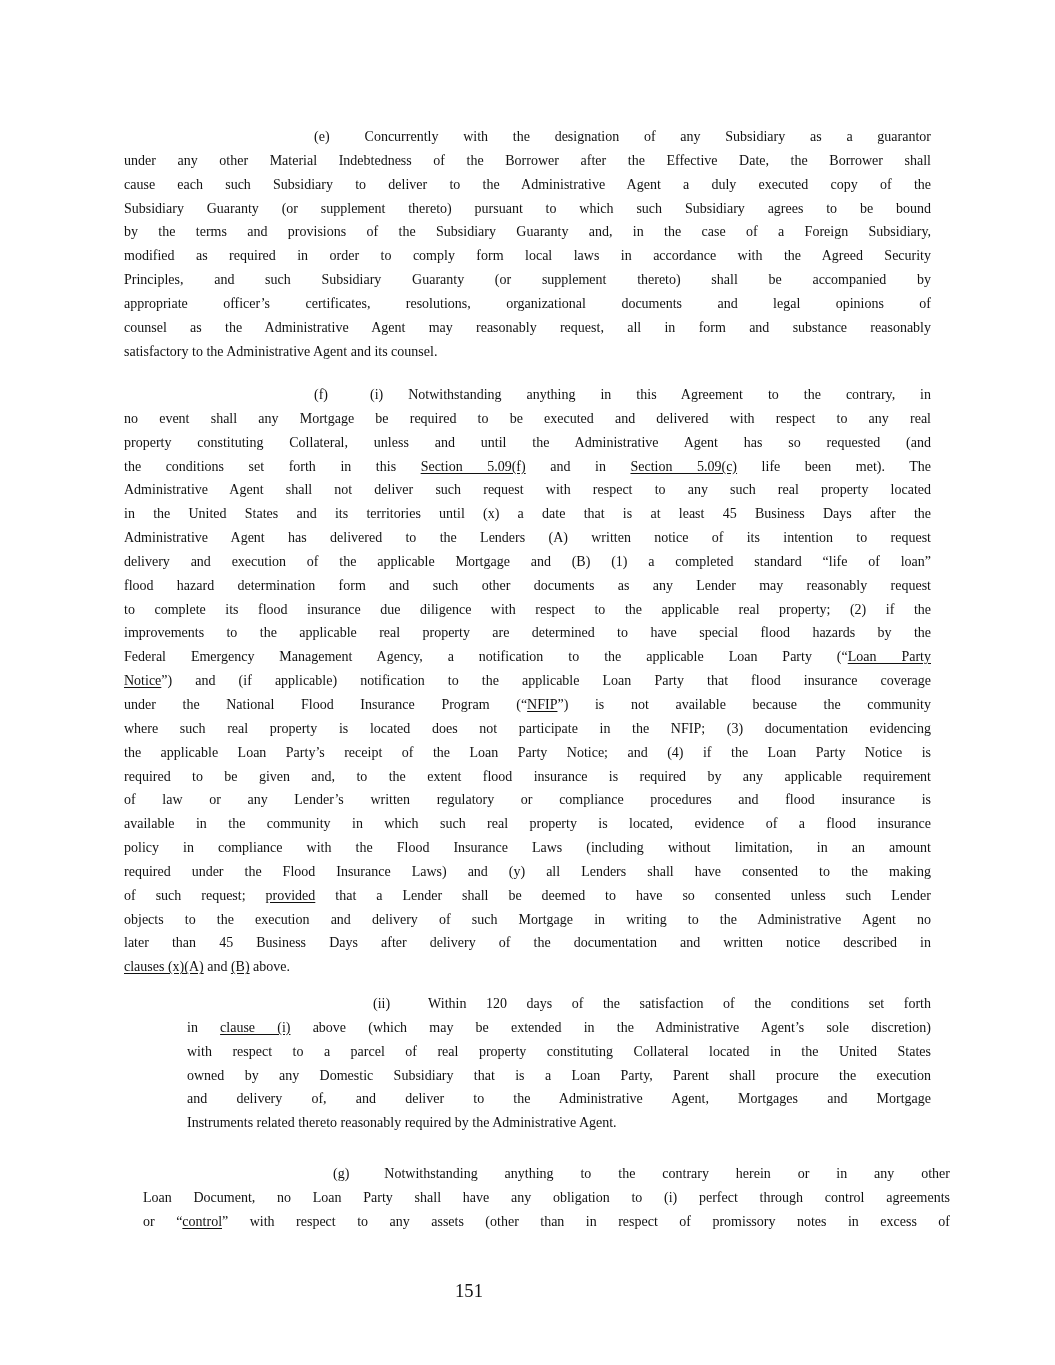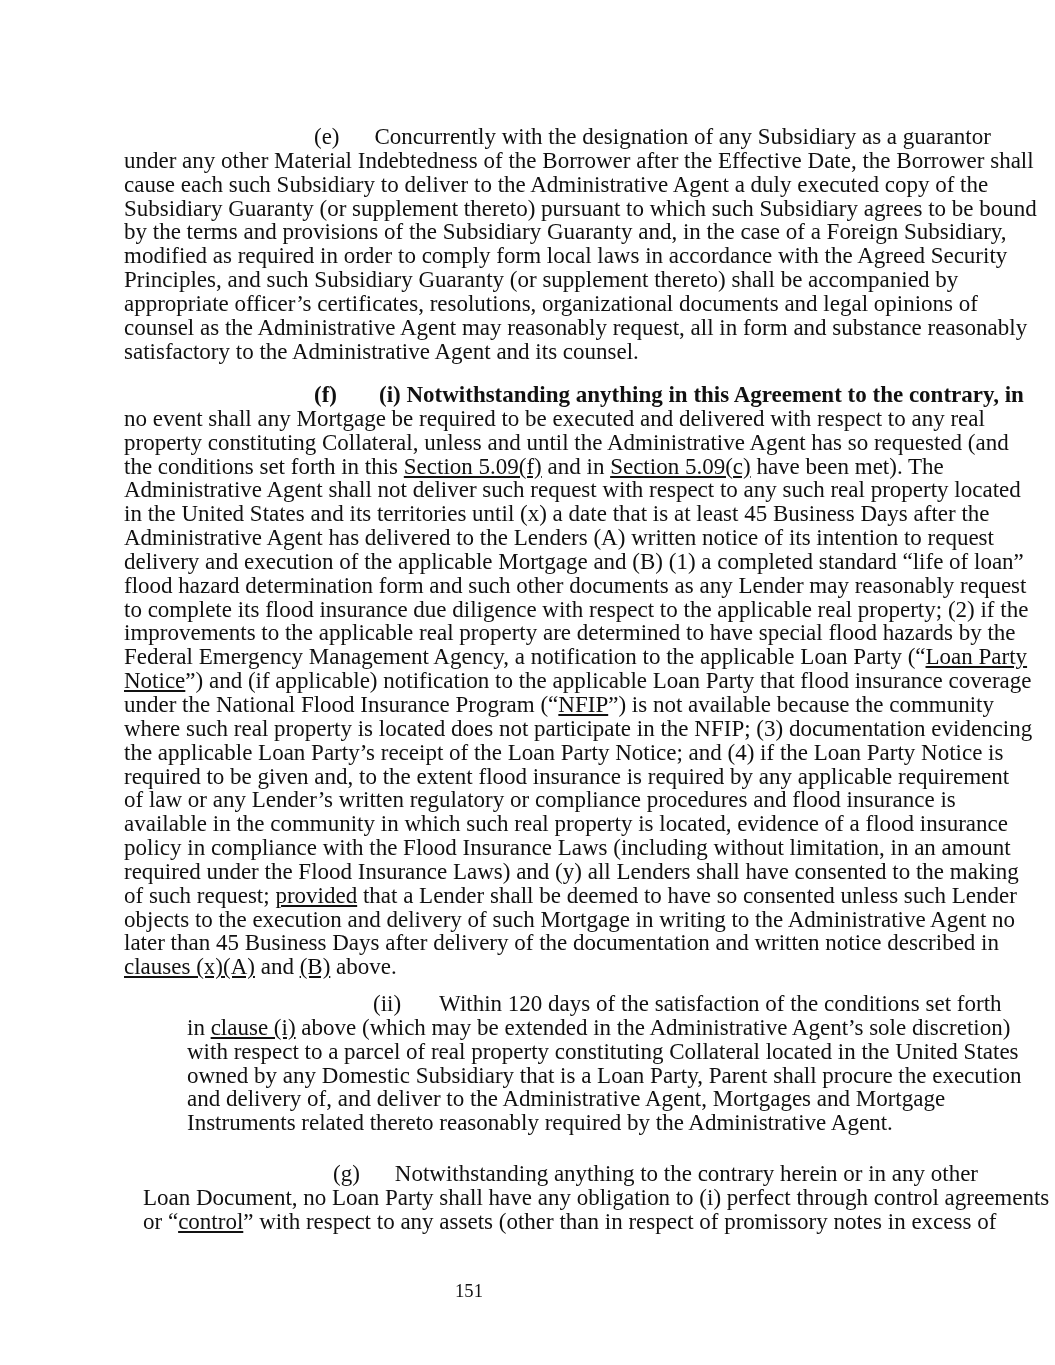--- a/index.html
+++ b/index.html
@@ -1,19 +1,19 @@
 <!DOCTYPE html>
 <html><head>
 <meta charset="utf-8">
 <style>
   html, body { margin: 0; padding: 0; background: #ffffff; }
   body { width: 1055px; height: 1365px; position: relative; overflow: hidden;
          font-family: "Liberation Serif", "DejaVu Serif", serif; color: #111; }
   .page { position: absolute; left: 0; top: 0; width: 1055px; height: 1365px; }
-  .para { position: absolute; left: 124px; width: 807px; font-size: 23px; line-height: 23.85px; }
+  .para { position: absolute; left: 124px; width: 807px; font-size: 14px; line-height: 23.85px; }
   .para.indented { left: 187px; width: 744px; }
   .line { display: block; height: 23.85px; white-space: nowrap; text-align: justify; text-align-last: justify; overflow: visible; }
   .line.last { text-align-last: left; }
   .u { text-decoration: underline; text-underline-offset: 2px; }
   .tab { display: inline-block; }
   .page-number { position: absolute; left: 0; width: 938px; top: 1280px; text-align: center; font-size: 18.6px; }
 </style>
 </head>
 <body>
 
@@ -26,24 +26,24 @@
     <span class="line">Subsidiary Guaranty (or supplement thereto) pursuant to which such Subsidiary agrees to be bound</span>
     <span class="line">by the terms and provisions of the Subsidiary Guaranty and, in the case of a Foreign Subsidiary,</span>
     <span class="line">modified as required in order to comply form local laws in accordance with the Agreed Security</span>
     <span class="line">Principles, and such Subsidiary Guaranty (or supplement thereto) shall be accompanied by</span>
     <span class="line">appropriate officer’s certificates, resolutions, organizational documents and legal opinions of</span>
     <span class="line">counsel as the Administrative Agent may reasonably request, all in form and substance reasonably</span>
     <span class="line last">satisfactory to the Administrative Agent and its counsel.</span>
   </div>
 
   <div class="para" style="top:383px;">
-    <span class="line" style="padding-left:190px;font-weight:bold;"><span>(f)</span><span class="tab" style="width:42px;"></span><span>(i)</span> <span>Notwithstanding anything in this Agreement to the contrary, in</span></span>
+    <span class="line" style="padding-left:190px;"><span>(f)</span><span class="tab" style="width:42px;"></span><span>(i)</span> <span>Notwithstanding anything in this Agreement to the contrary, in</span></span>
     <span class="line">no event shall any Mortgage be required to be executed and delivered with respect to any real</span>
     <span class="line">property constituting Collateral, unless and until the Administrative Agent has so requested (and</span>
-    <span class="line"><span>the conditions set forth in this </span><span class="u">Section 5.09(f)</span><span> and in </span><span class="u">Section 5.09(c)</span><span> have been met).  The</span></span>
+    <span class="line"><span>the conditions set forth in this </span><span class="u">Section 5.09(f)</span><span> and in </span><span class="u">Section 5.09(c)</span><span> life been met).  The</span></span>
     <span class="line">Administrative Agent shall not deliver such request with respect to any such real property located</span>
     <span class="line">in the United States and its territories until (x) a date that is at least 45 Business Days after the</span>
     <span class="line">Administrative Agent has delivered to the Lenders (A) written notice of its intention to request</span>
     <span class="line">delivery and execution of the applicable Mortgage and (B) (1) a completed standard “life of loan”</span>
     <span class="line">flood hazard determination form and such other documents as any Lender may reasonably request</span>
     <span class="line">to complete its flood insurance due diligence with respect to the applicable real property; (2) if the</span>
     <span class="line">improvements to the applicable real property are determined to have special flood hazards by the</span>
     <span class="line"><span>Federal Emergency Management Agency, a notification to the applicable Loan Party (“</span><span class="u">Loan Party</span></span>
     <span class="line"><span class="u">Notice</span><span>”) and (if applicable) notification to the applicable Loan Party that flood insurance coverage</span></span>
     <span class="line"><span>under the National Flood Insurance Program (“</span><span class="u">NFIP</span><span>”) is not available because the community</span></span>

